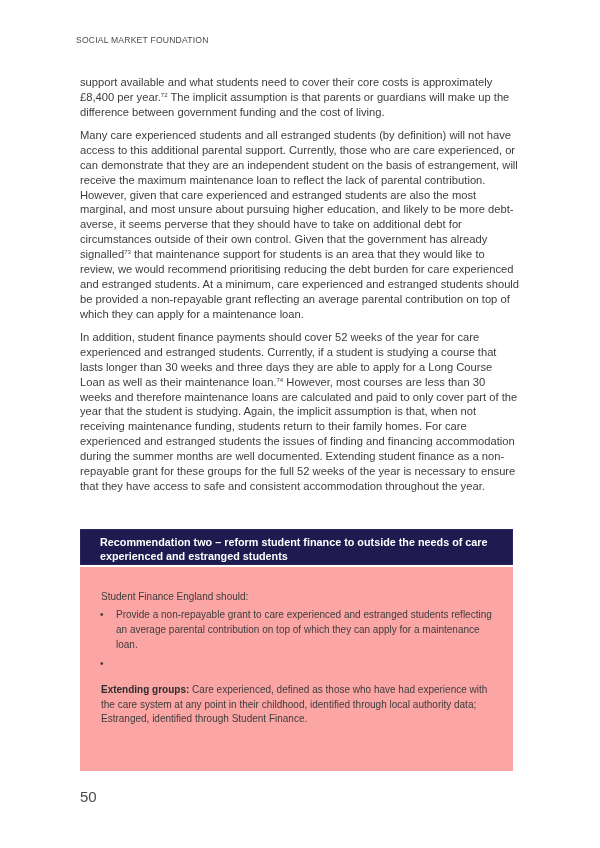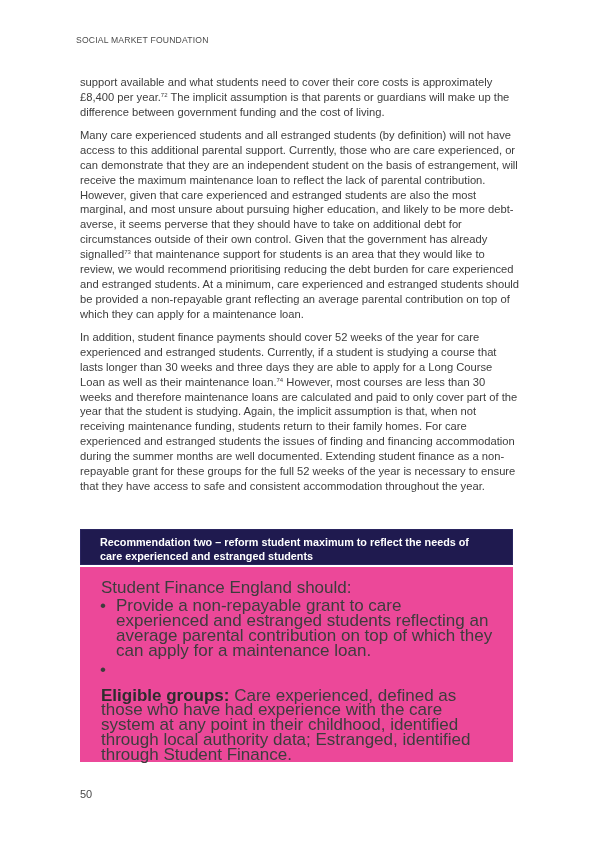--- a/index.html
+++ b/index.html
@@ -19,49 +19,49 @@
     sup { font-size: 6px; vertical-align: 4px; line-height: 0; }
     .rec-box {
       position: absolute; left: 80px; top: 529px; width: 433px;
     }
     .rec-header {
       background: #1f1a4f; color: #ffffff; font-weight: bold;
       font-size: 10.8px; line-height: 14px; padding: 5px 19px 5px 19px; height: 24px;
       border: 1px solid #2a2560;
     }
     .rec-body {
-      margin-top: 2px; background: #ec4899; padding: 14px 20px 14px 21px; height: 167px;
-      font-size: 17px; line-height: 14.9px; color: #3d3d3d;
+      margin-top: 2px; background: #fca5a5; padding: 23px 20px 14px 21px; height: 167px;
+      font-size: 10px; line-height: 14.9px; color: #3d3d3d;
     }
     .rec-intro { margin: 0 0 3px 0; }
     .rec-list { margin: 0; padding: 0; list-style: none; }
     .rec-list li { position: relative; padding-left: 15px; margin-bottom: 4px; }
     .rec-list li .bullet { position: absolute; left: -1px; top: 0; }
     .eligible { margin-top: 30px; }
     .eligible b { font-weight: bold; color: #2d2d2d; }
     .page-num {
-      position: absolute; left: 80px; top: 788px; font-size: 11px; color: #4a4a4a;
+      position: absolute; left: 80px; top: 788px; font-size: 15px; color: #4a4a4a;
     }
   </style>
 </head>
 <body>
 
 <div class="header-label">SOCIAL MARKET FOUNDATION</div>
 
 <div class="body-text">
   <p><span>support available and what students need to cover their core costs is approximately £8,400 per year.</span><sup>72</sup><span> The implicit assumption is that parents or guardians will make up the difference between government funding and the cost of living.</span></p>
   <p><span>Many care experienced students and all estranged students (by definition) will not have access to this additional parental support. Currently, those who are care experienced, or can demonstrate that they are an independent student on the basis of estrangement, will receive the maximum maintenance loan to reflect the lack of parental contribution. However, given that care experienced and estranged students are also the most marginal, and most unsure about pursuing higher education, and likely to be more debt-averse, it seems perverse that they should have to take on additional debt for circumstances outside of their own control. Given that the government has already signalled</span><sup>73</sup><span> that maintenance support for students is an area that they would like to review, we would recommend prioritising reducing the debt burden for care experienced and estranged students. At a minimum, care experienced and estranged students should be provided a non-repayable grant reflecting an average parental contribution on top of which they can apply for a maintenance loan.</span></p>
   <p><span>In addition, student finance payments should cover 52 weeks of the year for care experienced and estranged students. Currently, if a student is studying a course that lasts longer than 30 weeks and three days they are able to apply for a Long Course Loan as well as their maintenance loan.</span><sup>74</sup><span> However, most courses are less than 30 weeks and therefore maintenance loans are calculated and paid to only cover part of the year that the student is studying. Again, the implicit assumption is that, when not receiving maintenance funding, students return to their family homes. For care experienced and estranged students the issues of finding and financing accommodation during the summer months are well documented. Extending student finance as a non-repayable grant for these groups for the full 52 weeks of the year is necessary to ensure that they have access to safe and consistent accommodation throughout the year.</span></p>
 </div>
 
 <div class="rec-box">
-  <div class="rec-header">Recommendation two – reform student maximum to reflect the needs of care experienced and estranged students</div>
+  <div class="rec-header">Recommendation two – reform student finance to outside the needs of care experienced and estranged students</div>
   <div class="rec-body">
     <p class="rec-intro">Student Finance England should:</p>
     <ul class="rec-list">
       <li><span class="bullet">•</span><span>Provide a non-repayable grant to care experienced and estranged students reflecting an average parental contribution on top of which they can apply for a maintenance loan.</span></li>
       <li><span class="bullet">•</span></li>
     </ul>
-    <p class="eligible"><b>Eligible groups:</b><span> Care experienced, defined as those who have had experience with the care system at any point in their childhood, identified through local authority data; Estranged, identified through Student Finance.</span></p>
+    <p class="eligible"><b>Extending groups:</b><span> Care experienced, defined as those who have had experience with the care system at any point in their childhood, identified through local authority data; Estranged, identified through Student Finance.</span></p>
   </div>
 </div>
 
 <div class="page-num">50</div>
 
 </body></html>

